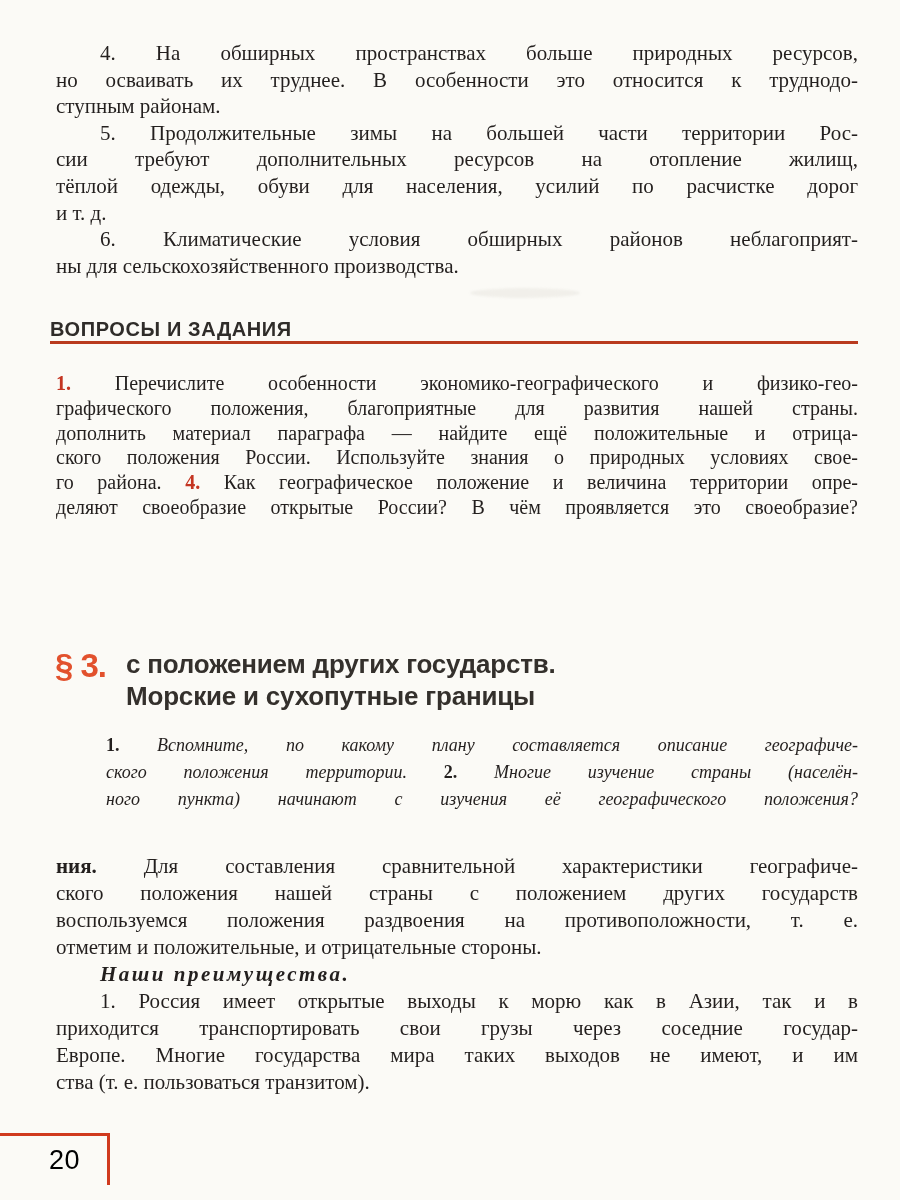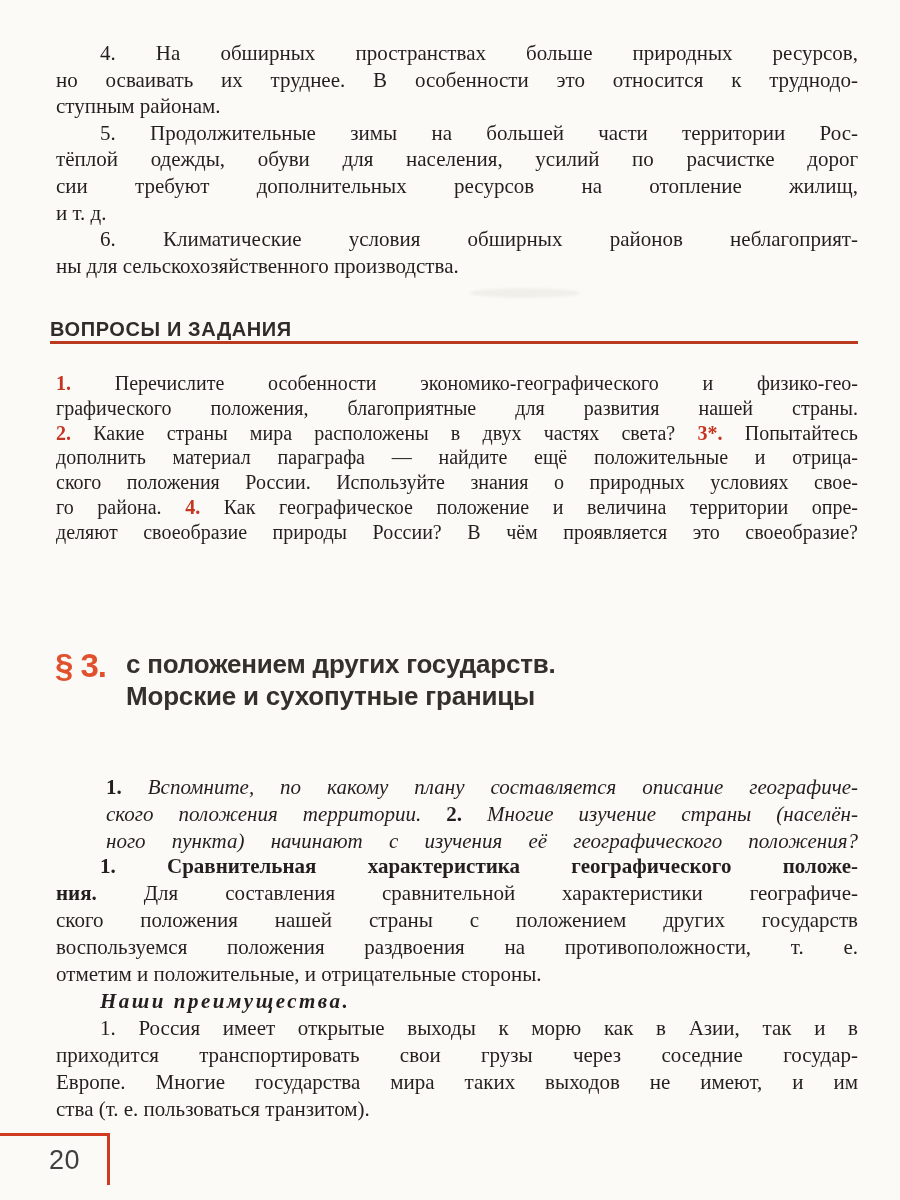--- a/index.html
+++ b/index.html
@@ -61,88 +61,86 @@
     font-weight:bold; font-size:33px; line-height:33px;
     color:var(--orange,#e2512d);
     margin-right:20px; letter-spacing:-1px;
     flex:0 0 auto;
   }
   .sec3 .title{
     font-weight:bold; font-size:26px; line-height:31.5px;
     color:#34302c; letter-spacing:-.2px;
   }
   .intro{
-    position:absolute; left:100px; top:774px; width:758px;
-    font-size:21px; line-height:27.2px; font-style:italic;
+    position:absolute; left:100px; top:732px; width:758px;
+    font-size:18px; line-height:27.2px; font-style:italic;
   }
   .main-text{
     position:absolute; left:50px; top:853px; width:808px;
     font-size:21px; line-height:27px;
   }
   .corner{
     position:absolute; left:0; top:1133px; width:110px; height:52px;
     border-top:3px solid var(--corner,#d03a1e);
     border-right:3px solid var(--corner,#d03a1e);
     display:flex; align-items:center; justify-content:center;
     padding-left:22px; box-sizing:border-box;
   }
   .corner .num{
     font-family:"Liberation Sans","DejaVu Sans",sans-serif;
-    font-size:27px; color:#404040; letter-spacing:.5px;
+    font-size:27px; color:#000000; letter-spacing:.5px;
   }
 </style>
 </head>
 <body>
 
 <div class="sheet">
 
   <div class="smudge"></div>
 
   <div class="top-text">
       <div class="ln indent"><span class="seg-n">4. На обширных пространствах больше природных ресурсов,</span></div>
       <div class="ln"><span class="seg-n">но осваивать их труднее. В особенности это относится к труднодо-</span></div>
       <div class="ln end"><span class="seg-n">ступным районам.</span></div>
       <div class="ln indent"><span class="seg-n">5. Продолжительные зимы на большей части территории Рос-</span></div>
+      <div class="ln"><span class="seg-n">сии требуют дополнительных ресурсов на отопление жилищ,</span></div>
       <div class="ln"><span class="seg-n">тёплой одежды, обуви для населения, усилий по расчистке дорог</span></div>
-      <div class="ln"><span class="seg-n">сии требуют дополнительных ресурсов на отопление жилищ,</span></div>
       <div class="ln end"><span class="seg-n">и т. д.</span></div>
       <div class="ln indent"><span class="seg-n">6. Климатические условия обширных районов неблагоприят-</span></div>
       <div class="ln end"><span class="seg-n">ны для сельскохозяйственного производства.</span></div>
     </div>
 
   <div class="qa-head">
     <span>ВОПРОСЫ И ЗАДАНИЯ</span>
   </div>
 
   <div class="questions">
       <div class="ln"><span class="seg-r">1.</span><span class="seg-n"> Перечислите особенности экономико-географического и физико-гео-</span></div>
       <div class="ln"><span class="seg-n">графического положения, благоприятные для развития нашей страны.</span></div>
-      <div class="ln"><span class="seg-r">2.</span><span class="seg-n"> Какие страны мира расположены в двух частях света? </span><span class="seg-r">3*.</span><span class="seg-n"> Попытайтесь</span></div>
       <div class="ln"><span class="seg-n">дополнить материал параграфа — найдите ещё положительные и отрица-</span></div>
       <div class="ln"><span class="seg-n">ского положения России. Используйте знания о природных условиях свое-</span></div>
       <div class="ln"><span class="seg-n">го района. </span><span class="seg-r">4.</span><span class="seg-n"> Как географическое положение и величина территории опре-</span></div>
-      <div class="ln"><span class="seg-n">деляют своеобразие природы России? В чём проявляется это своеобразие?</span></div>
+      <div class="ln"><span class="seg-n">деляют своеобразие открытые России? В чём проявляется это своеобразие?</span></div>
     </div>
 
   <div class="sec3">
     <div class="mark">§ 3.</div>
     <div class="title">
       <div>с положением других государств.</div>
       <div>Морские и сухопутные границы</div>
     </div>
   </div>
 
   <div class="intro">
       <div class="ln"><span class="seg-bn">1.</span><span class="seg-i"> Вспомните, по какому плану составляется описание географиче-</span></div>
       <div class="ln"><span class="seg-i">ского положения территории. </span><span class="seg-bn">2.</span><span class="seg-i"> Многие изучение страны (населён-</span></div>
       <div class="ln"><span class="seg-i">ного пункта) начинают с изучения её географического положения?</span></div>
     </div>
 
   <div class="main-text">
-      <div class="ln indent"><span class="seg-b">1. Сравнительная характеристика географического положе-</span></div>
       <div class="ln"><span class="seg-b">ния.</span><span class="seg-n"> Для составления сравнительной характеристики географиче-</span></div>
       <div class="ln"><span class="seg-n">ского положения нашей страны с положением других государств</span></div>
       <div class="ln"><span class="seg-n">воспользуемся положения раздвоения на противоположности, т. е.</span></div>
       <div class="ln end"><span class="seg-n">отметим и положительные, и отрицательные стороны.</span></div>
       <div class="ln indent end"><span class="seg-bi">Наши преимущества.</span></div>
       <div class="ln indent"><span class="seg-n">1. Россия имеет открытые выходы к морю как в Азии, так и в</span></div>
       <div class="ln"><span class="seg-n">приходится транспортировать свои грузы через соседние государ-</span></div>
       <div class="ln"><span class="seg-n">Европе. Многие государства мира таких выходов не имеют, и им</span></div>
       <div class="ln end"><span class="seg-n">ства (т. е. пользоваться транзитом).</span></div>
     </div>

